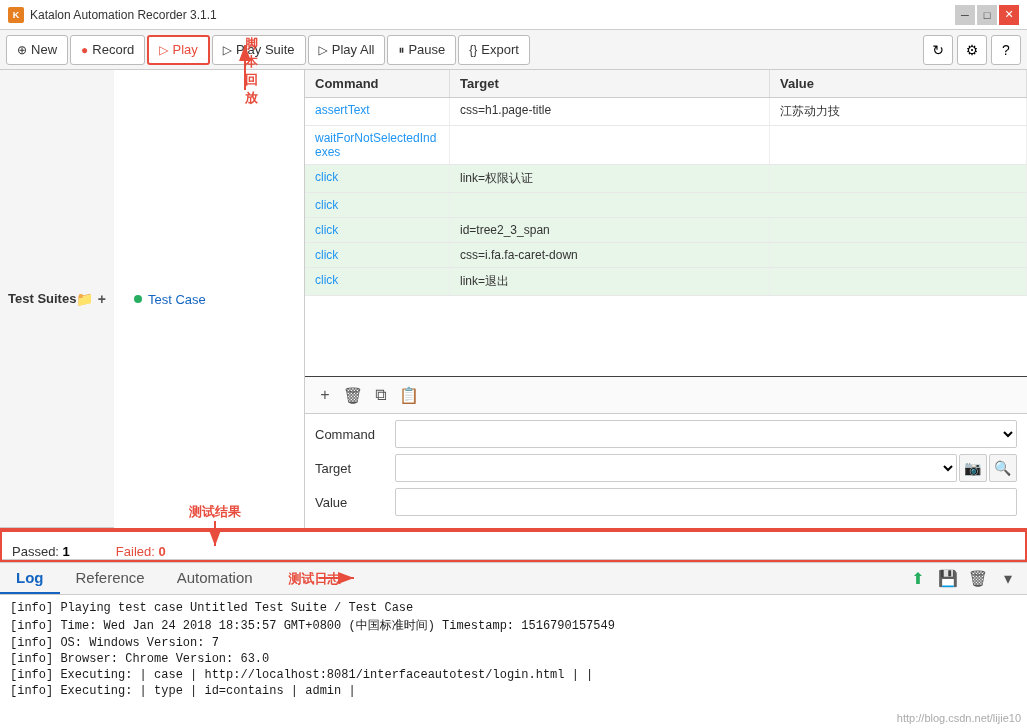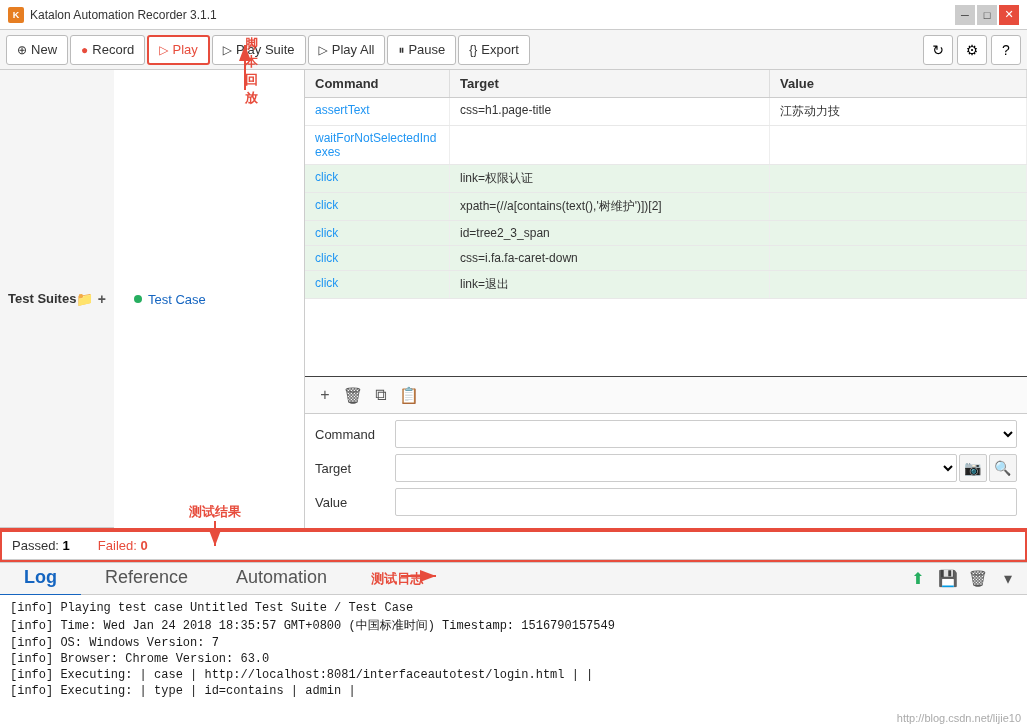--- a/index.html
+++ b/index.html
@@ -88,31 +88,31 @@
     
     .form-area { padding: 6px 10px; }
     .form-row { display: flex; align-items: center; margin-bottom: 6px; }
     .form-label { width: 80px; font-size: 13px; color: #333; flex-shrink: 0; }
     .form-input { flex: 1; height: 28px; border: 1px solid #ccc; border-radius: 2px; padding: 0 6px; font-size: 12px; }
     .form-input-with-btn { display: flex; gap: 2px; flex: 1; }
     .form-small-btn { width: 28px; height: 28px; border: 1px solid #ccc; background: #f5f5f5; cursor: pointer; display: flex; align-items: center; justify-content: center; font-size: 14px; border-radius: 2px; }
     .form-select { flex: 1; height: 28px; border: 1px solid #ccc; border-radius: 2px; padding: 0 6px; font-size: 12px; background: #fff; }
 
     
-    .status-bar { display: flex; align-items: center; height: 30px; border-top: 2px solid #e74c3c; border-bottom: 1px solid #ccc; background: #fff; padding: 0 10px; gap: 28px; font-size: 13px; }
+    .status-bar { display: flex; align-items: flex-end; height: 30px; border-top: 2px solid #e74c3c; border-bottom: 1px solid #ccc; background: #fff; padding: 0 10px; gap: 46px; font-size: 13px; }
     .status-passed { color: #333; }
     .status-passed-num { color: #000; font-weight: bold; }
     .status-failed { color: #e74c3c; }
     .status-failed-num { color: #e74c3c; font-weight: bold; }
 
     
     .log-area { height: 200px; background: #fff; border-top: 1px solid #ccc; display: flex; flex-direction: column; }
     .log-tabs { display: flex; align-items: center; border-bottom: 1px solid #ccc; background: #f5f5f5; height: 32px; justify-content: space-between; }
     .log-tabs-left { display: flex; }
-    .log-tab { padding: 6px 24px; font-size: 18px; cursor: pointer; color: #555; border-bottom: 2px solid transparent; }
+    .log-tab { padding: 6px 16px; font-size: 15px; cursor: pointer; color: #555; border-bottom: 2px solid transparent; }
     .log-tab.active { color: #1565c0; border-bottom: 2px solid #1565c0; font-weight: bold; }
     .log-tabs-right { display: flex; gap: 4px; padding-right: 6px; }
     .log-icon-btn { width: 26px; height: 26px; border: none; background: transparent; cursor: pointer; font-size: 16px; color: #555; display: flex; align-items: center; justify-content: center; }
     .log-content { flex: 1; overflow-y: auto; padding: 6px 10px; font-size: 12px; font-family: 'Courier New', monospace; background: #fff; }
     .log-line { margin-bottom: 2px; color: #1a1a1a; }
 
     
     .watermark { position: fixed; bottom: 4px; right: 6px; font-size: 11px; color: #aaa; z-index: 100; }
 
     
@@ -226,21 +226,20 @@
       <div class="table-cell target col-target"></div>
       <div class="table-cell col-value"></div>
     </div>
         <div class="table-row highlighted">
       <div class="table-cell command col-command">click</div>
       <div class="table-cell target col-target">link=权限认证</div>
       <div class="table-cell col-value"></div>
     </div>
         <div class="table-row highlighted">
       <div class="table-cell command col-command">click</div>
-      <div class="table-cell target col-target">xpath=(//a[contains(text(),'树维护')])[2]</div>
       <div class="table-cell col-value"></div>
     </div>
         <div class="table-row highlighted">
       <div class="table-cell command col-command">click</div>
       <div class="table-cell target col-target">id=tree2_3_span</div>
       <div class="table-cell col-value"></div>
     </div>
         <div class="table-row highlighted">
       <div class="table-cell command col-command">click</div>
       <div class="table-cell target col-target">css=i.fa.fa-caret-down</div>

